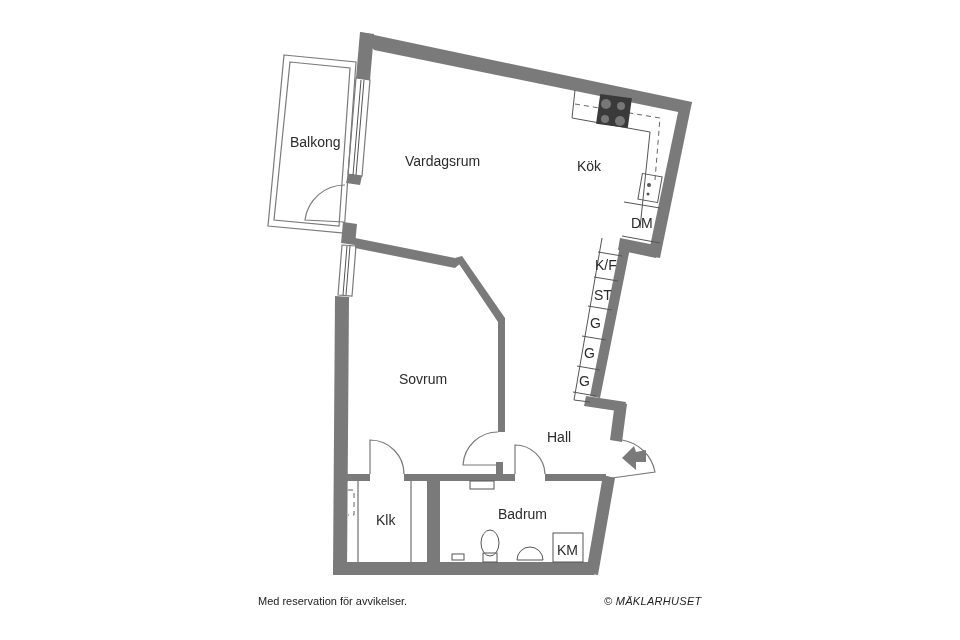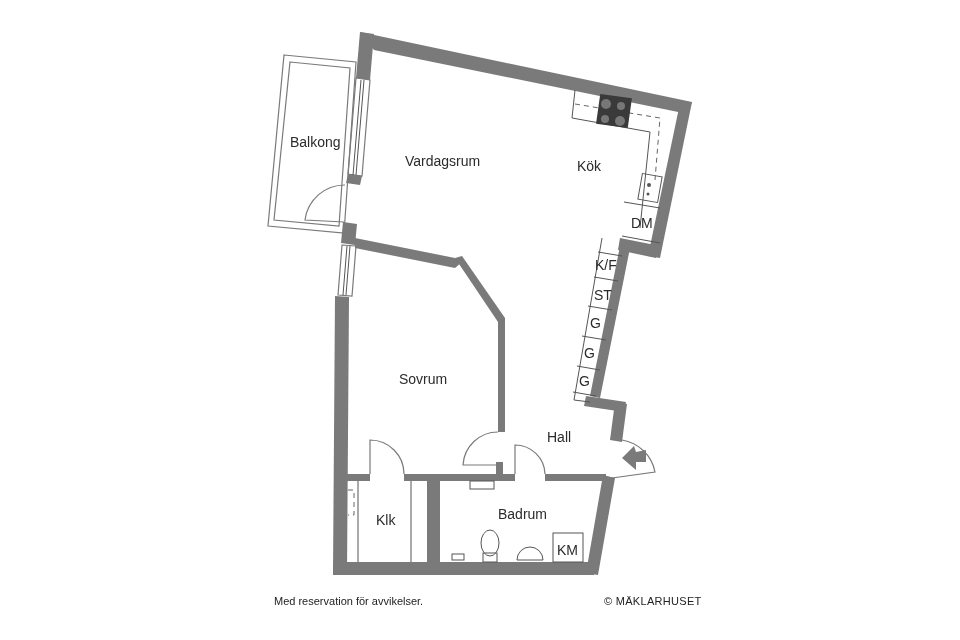--- a/index.html
+++ b/index.html
@@ -5,22 +5,22 @@
   html, body { margin:0; padding:0; background:#ffffff; }
   body { width:960px; height:640px; position:relative; overflow:hidden; font-family:"Liberation Sans", sans-serif; }
   svg { position:absolute; left:0; top:0; }
   .wall { fill:#7a7a7a; }
   .thin { fill:none; stroke:#7a7a7a; stroke-width:1.2; }
   .line { fill:none; stroke:#555; stroke-width:1; }
   .dash { fill:none; stroke:#666; stroke-width:1; stroke-dasharray:5 4; }
   .room-label { font-family:"Liberation Sans", sans-serif; font-size:14px; fill:#2b2b2b; }
   .small-label { font-family:"Liberation Sans", sans-serif; font-size:14px; fill:#2b2b2b; }
   .footer { position:absolute; top:595px; font-size:11px; color:#222; }
-  #footer-left { left:274px; }
-  #footer-right { left:604px; letter-spacing:0.3px; }
+  #footer-left { left:258px; }
+  #footer-right { left:604px; letter-spacing:0.3px;font-style:italic; }
 </style>
 </head>
 <body>
 
 <svg width="960" height="640" viewBox="0 0 960 640">
 
   <g>
     <polygon class="thin" points="284,55 356,62 344,233 268,226"></polygon>
     <polygon class="thin" points="290,62 350,68 339,226 274,220"></polygon>
   </g>

